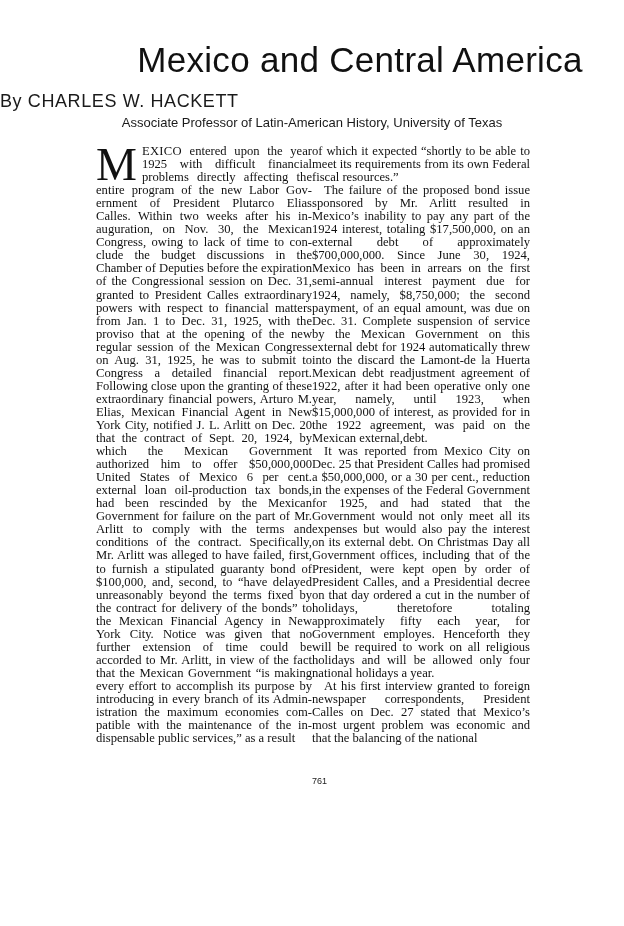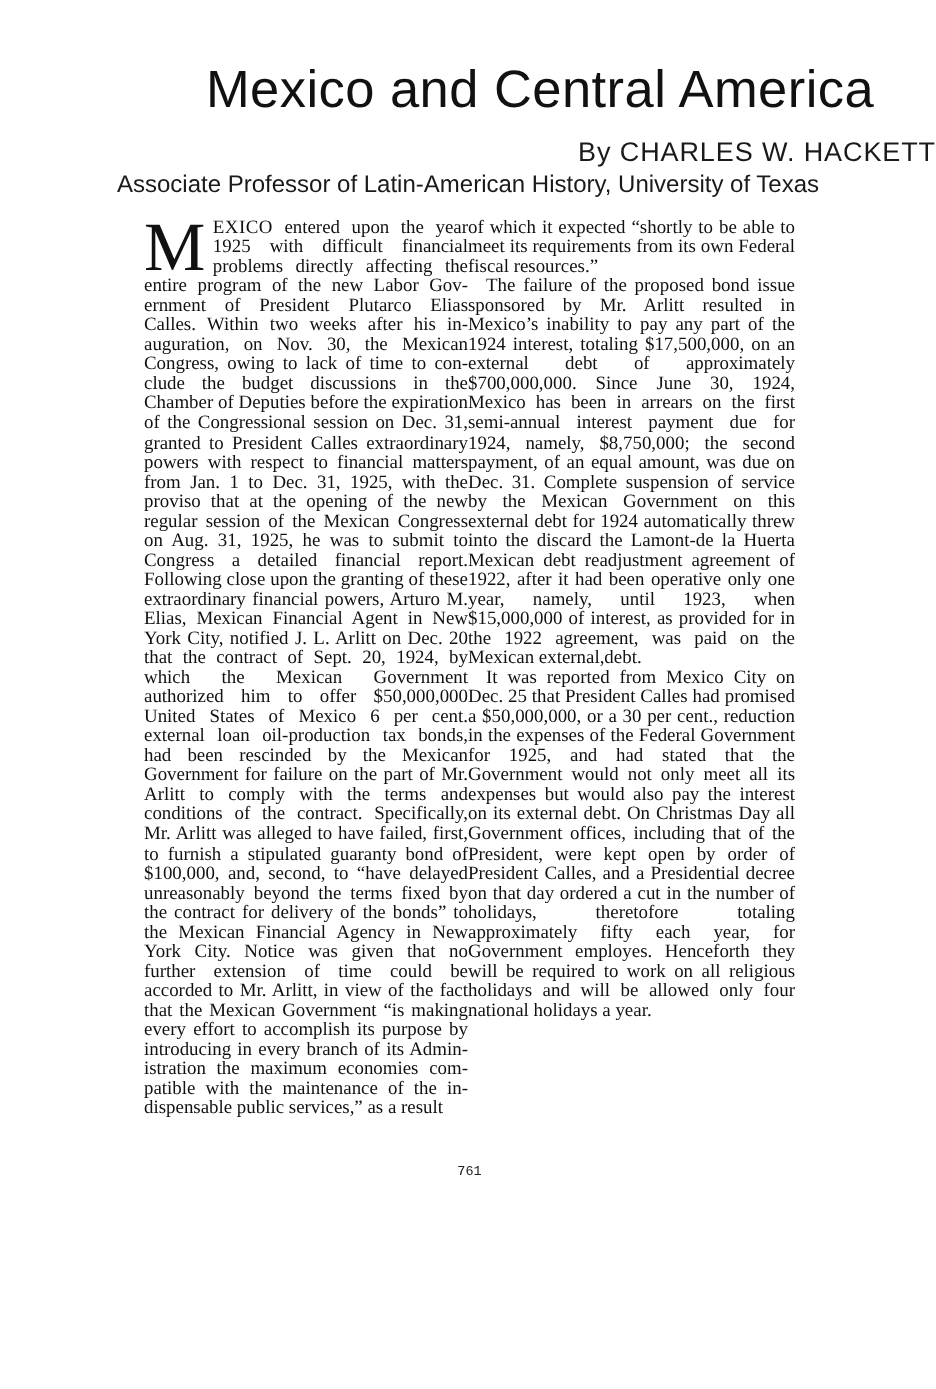--- a/index.html
+++ b/index.html
@@ -26,34 +26,34 @@
       color: #111;
       margin: 0;
       font-weight: normal;
       padding-left: 48px;
     }
     .byline {
       position: absolute;
       left: 0;
       top: 91px;
       width: 624px;
-      text-align: right;
+      text-align: left;
       font-family: "Liberation Sans", sans-serif;
       font-size: 18px;
       color: #1a1a1a;
       letter-spacing: 0.6px;
     }
     .affiliation {
       position: absolute;
       left: 0;
       top: 115px;
       width: 624px;
       text-align: center;
       font-family: "Liberation Sans", sans-serif;
-      font-size: 16px;
+      font-size: 13px;
       color: #1a1a1a;
     }
     .col {
       position: absolute;
       top: 145px;
       font-family: "Liberation Serif", serif;
       font-size: 12.6px;
       line-height: 13.05px;
       color: #111;
       text-align: justify;
@@ -71,39 +71,39 @@
       font-family: "Liberation Serif", serif;
       font-size: 46px;
       line-height: 36px;
       margin: 2px 5px 0 0;
       padding: 0;
     }
     .first-para { text-indent: 0 !important; }
     .smallcaps { letter-spacing: 0.3px; }
     .page-number {
       position: absolute;
-      left: 301px;
+      left: 312px;
       top: 776px;
       width: 24px;
-      text-align: center;
-      font-family: Liberation Mono, monospace;
+      font-family: Liberation Sans, sans-serif;
       font-size: 9px;
       color: #222;
     }
   </style>
 </head>
 <body>
 
 <h1 class="title">Mexico and Central America</h1>
 <div class="byline">By CHARLES W. HACKETT</div>
 <div class="affiliation">Associate Professor of Latin-American History, University of Texas</div>
 
 <div class="col col-left">
   <p class="first-para"><span class="dropcap">M</span><span class="smallcaps">EXICO</span><span> entered upon the year 1925 with difficult financial problems directly affecting the entire program of the new Labor Gov­ernment of President Plutarco Elias Calles.  Within two weeks after his in­auguration, on Nov. 30, the Mexican Congress, owing to lack of time to con­clude the budget discussions in the Chamber of Deputies before the expira­tion of the Congressional session on Dec. 31, granted to President Calles extraordinary powers with respect to financial matters from Jan. 1 to Dec. 31, 1925, with the proviso that at the opening of the new regular session of the Mexican Congress on Aug. 31, 1925, he was to submit to Congress a detailed financial report.  Following close upon the granting of these extraordinary financial powers, Arturo M. Elias, Mex­ican Financial Agent in New York City, notified J. L. Arlitt on Dec. 20 that the contract of Sept. 20, 1924, by which the Mexican Government authorized him to offer $50,000,000 United States of Mexico 6 per cent. external loan oil-production tax bonds, had been re­scinded by the Mexican Government for failure on the part of Mr. Arlitt to com­ply with the terms and conditions of the contract.  Specifically, Mr. Arlitt was alleged to have failed, first, to furnish a stipulated guaranty bond of $100,000, and, second, to “have delayed unreason­ably beyond the terms fixed by the con­tract for delivery of the bonds” to the Mexican Financial Agency in New York City.  Notice was given that no further extension of time could be accorded to Mr. Arlitt, in view of the fact that the Mexican Government “is making every effort to accomplish its purpose by in­troducing in every branch of its Admin­istration the maximum economies com­patible with the maintenance of the in­dispensable public services,” as a result</span></p>
 </div>
 
 <div class="col col-right">
   <p class="no-indent">of which it expected “shortly to be able to meet its requirements from its own Federal fiscal resources.”</p>
   <p>The failure of the proposed bond issue sponsored by Mr. Arlitt resulted in Mexico’s inability to pay any part of the 1924 interest, totaling $17,500,000, on an external debt of approximately $700,000,000.  Since June 30, 1924, Mexico has been in arrears on the first semi-annual interest payment due for 1924, namely, $8,750,000; the second payment, of an equal amount, was due on Dec. 31.  Complete suspension of ser­vice by the Mexican Government on this external debt for 1924 automatically threw into the discard the Lamont-de la Huerta Mexican debt readjustment agreement of 1922, after it had been operative only one year, namely, until 1923, when $15,000,000 of interest, as provided for in the 1922 agreement, was paid on the Mexican external,debt.</p>
   <p>It was reported from Mexico City on Dec. 25 that President Calles had prom­ised a $50,000,000, or a 30 per cent., reduction in the expenses of the Federal Government for 1925, and had stated that the Government would not only meet all its expenses but would also pay the interest on its external debt.  On Christmas Day all Government offices, including that of the President, were kept open by order of President Calles, and a Presidential decree on that day ordered a cut in the number of holidays, theretofore totaling approximately fifty each year, for Government employes. Henceforth they will be required to work on all religious holidays and will be allowed only four national holidays a year.</p>
+  <p>At his first interview granted to for­eign newspaper correspondents, Presi­dent Calles on Dec. 27 stated that Mex­ico’s most urgent problem was economic and that the balancing of the national</p>
 </div>
 
 <div class="page-number">761</div>
 
 </body></html>

